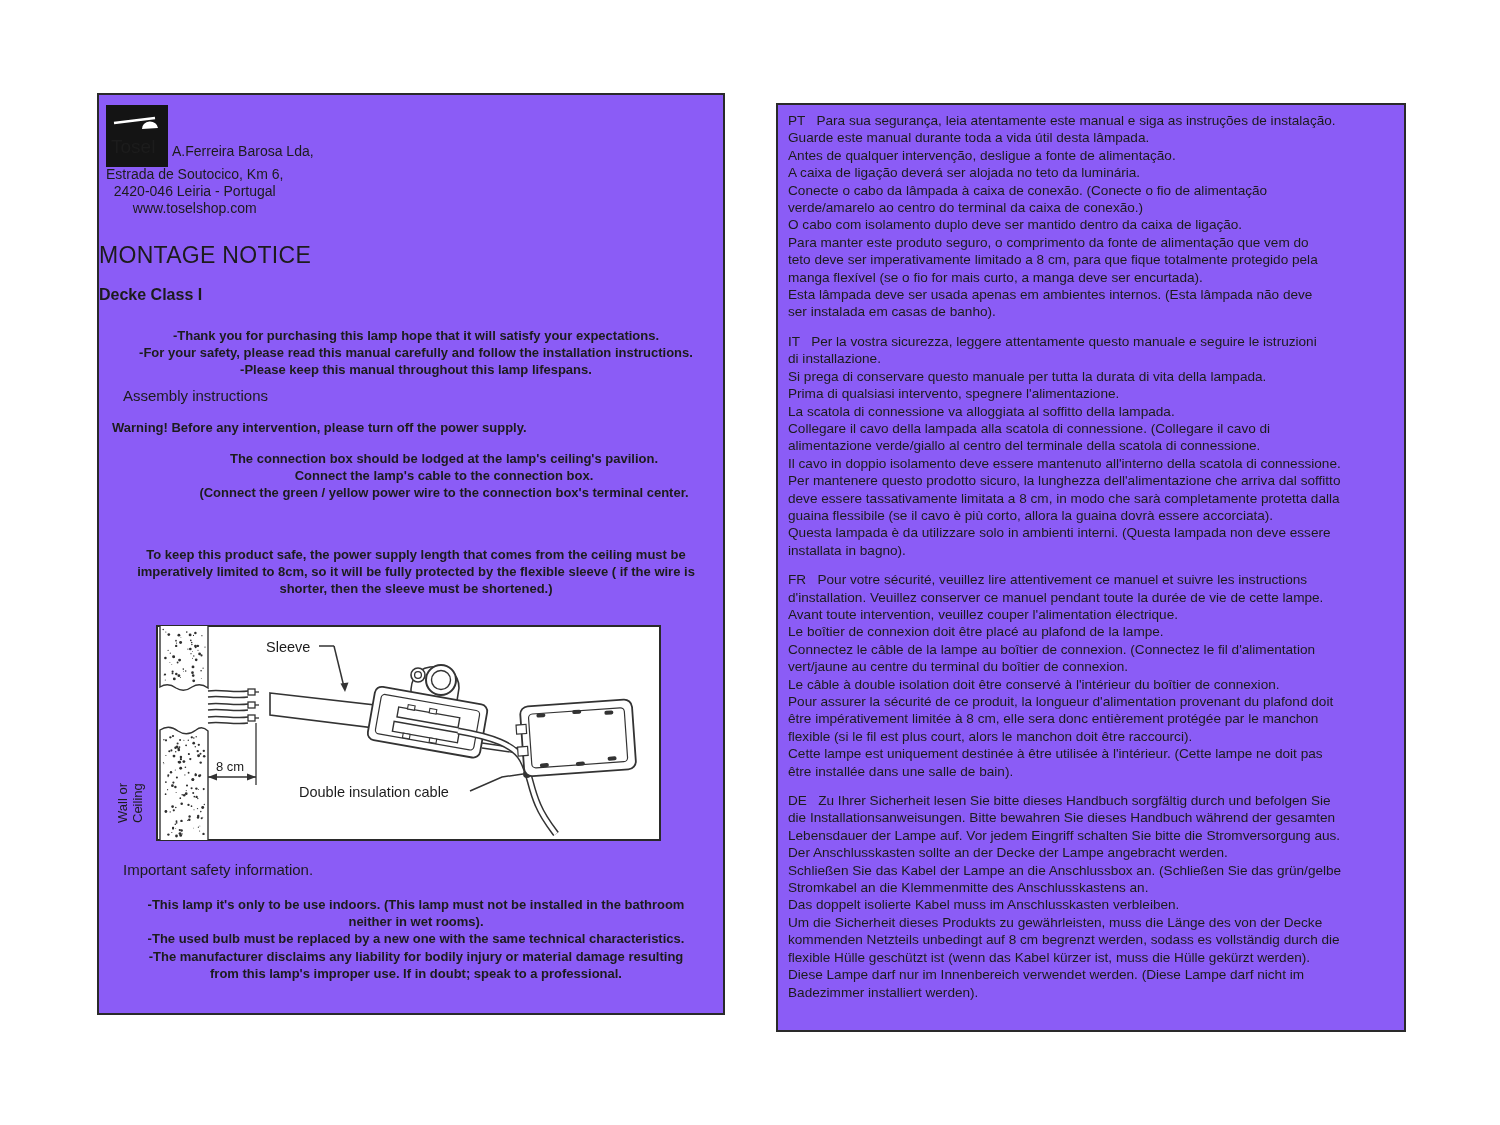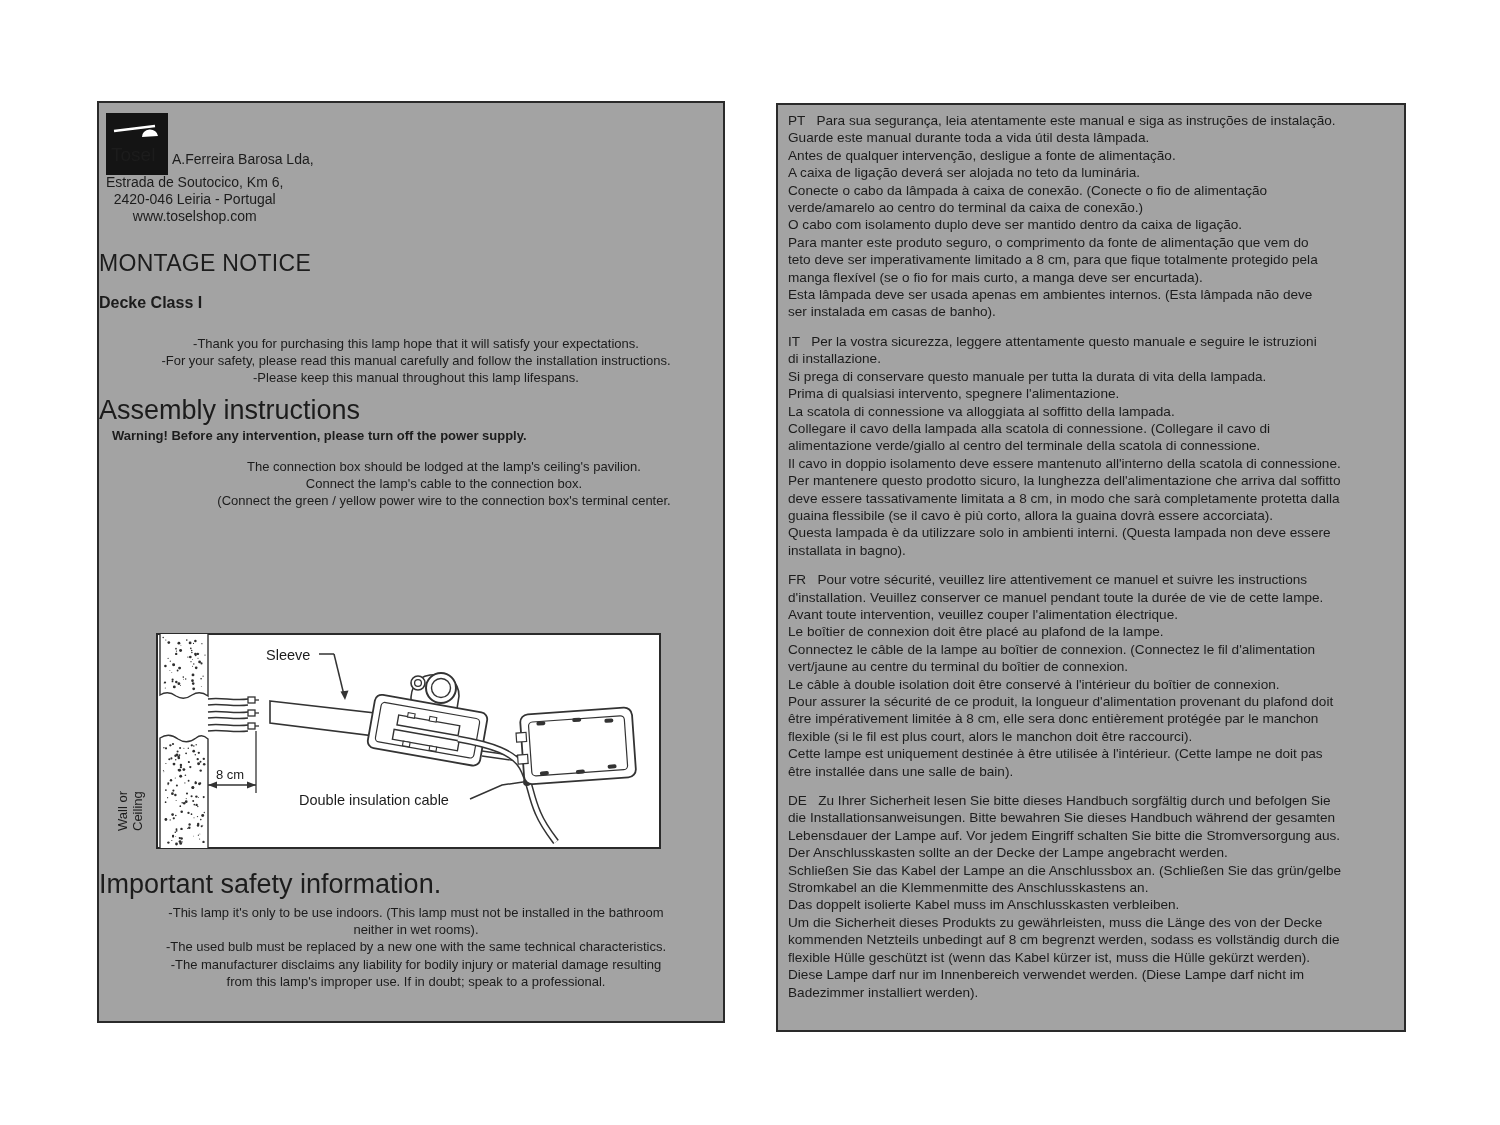--- a/index.html
+++ b/index.html
@@ -1,30 +1,30 @@
 <!DOCTYPE html>
 <html><head>
 <meta charset="utf-8">
 <style>
   html,body{margin:0;padding:0;}
   body{
     width:1500px;height:1125px;background:#ffffff;position:relative;
     font-family:"Liberation Sans",sans-serif;color:#1c1c1c;
     -webkit-font-smoothing:antialiased;
   }
-  .page{position:absolute;background:#a3a3a3;border:2px solid #2a2a2a;box-sizing:border-box;}
-  #page-left{left:97px;top:101px;width:628px;height:922px;}
+  .page{position:absolute;background:#8b5cf6;border:2px solid #2a2a2a;box-sizing:border-box;}
+  #page-left{left:97px;top:93px;width:628px;height:922px;}
   #page-right{left:776px;top:103px;width:630px;height:929px;}
   .abs{position:absolute;}
   .pre{white-space:pre-wrap;text-align:center;}
-  .body-txt{font-size:13px;line-height:17.2px;}
+  .body-txt{font-size:13px;line-height:17.2px;font-weight:bold;}
   .bold{font-weight:bold;}
   .center{left:0;right:0;text-align:left;}
   .h-large{font-size:23px;letter-spacing:.3px;}
-  .h-mid{font-size:27px;}
+  .h-mid{font-size:15px;padding-left:24px;}
   .h-sub{font-size:16px;font-weight:bold;}
   .company{font-size:14px;line-height:17px;}
   .rp-section{font-size:13.6px;line-height:17.4px;white-space:pre-wrap;margin-bottom:12px;}
   #rp-content{position:absolute;left:10px;top:7px;right:5px;}
   .wall-label{
     font-size:13px;line-height:15px;white-space:pre-line;text-align:left;
     transform:rotate(-90deg);transform-origin:center center;width:80px;height:34px;
   }
   svg text{font-family:"Liberation Sans",sans-serif;fill:#1c1c1c;}
 </style>
@@ -56,20 +56,23 @@
 
   <div class="abs center h-mid" style="top:292px;">Assembly instructions</div>
 
   <div class="abs body-txt bold" style="left:13px;top:324px;width:606px;">Warning! Before any intervention, please turn off the power supply.</div>
 
   <div class="abs body-txt pre" style="left:14px;top:355px;width:606px;margin-left:28px;">The connection box should be lodged at the lamp's ceiling's pavilion.
 Connect the lamp's cable to the connection box.
 (Connect the green / yellow power wire to the connection box's terminal center.</div>
 
 
+  <div class="abs body-txt pre" style="left:14px;top:451px;width:606px;">To keep this product safe, the power supply length that comes from the ceiling must be
+imperatively limited to 8cm, so it will be fully protected by the flexible sleeve ( if the wire is
+shorter, then the sleeve must be shortened.)</div>
 
   <div class="abs wall-label" style="left:-7px;top:671px;">Wall or
 Ceiling</div>
 
   <div class="abs" style="left:57px;top:530px;width:505px;height:216px;">
     <svg width="505" height="216" viewBox="0 0 505 216">
 
       <rect x="1" y="1" width="503" height="214" fill="#fff" stroke="#2a2a2a" stroke-width="2"></rect>
 
       <g>

